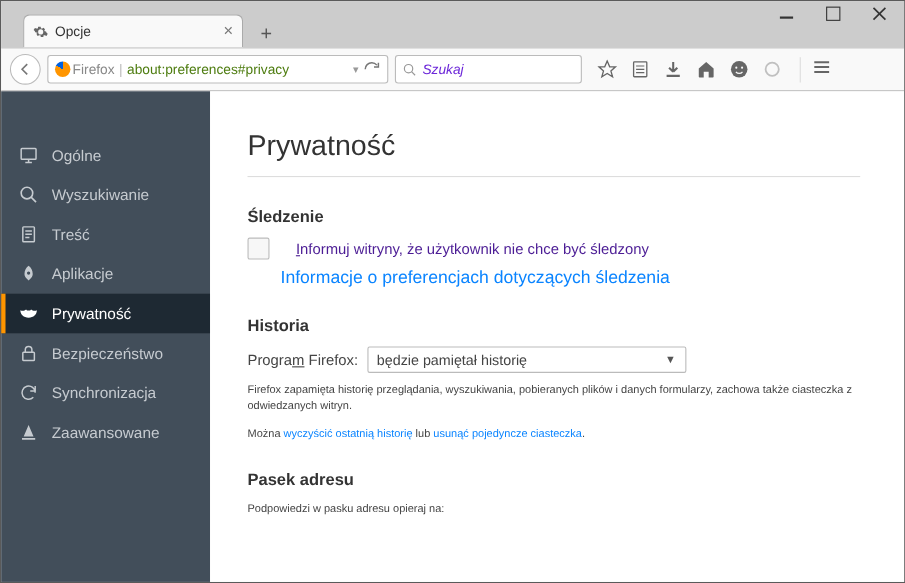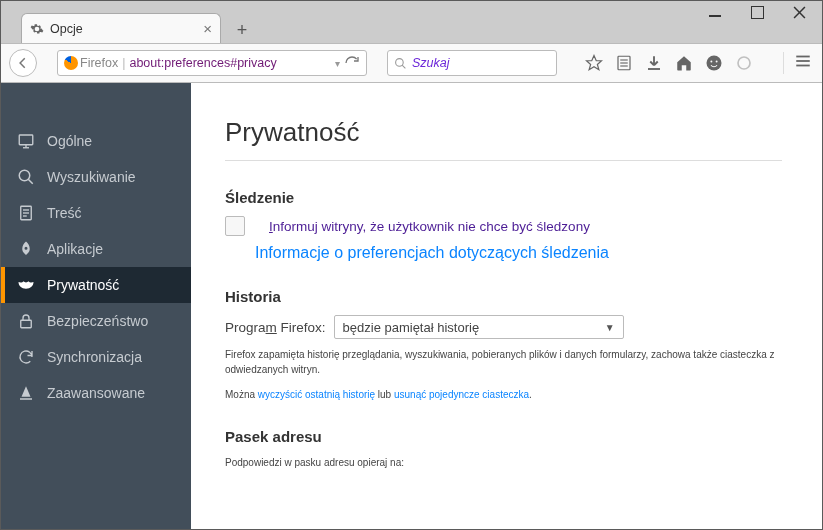--- a/index.html
+++ b/index.html
@@ -15,28 +15,28 @@
 
   
   .tabstrip { position:absolute; left:20px; bottom:0; display:flex; align-items:flex-end; height:32px;}
   .tab { background:#f9f9f9; border:1px solid #aaa; border-bottom:none; border-top-left-radius:6px; border-top-right-radius:6px; height:30px; width:200px; display:flex; align-items:center; padding:0 8px; font-size:12.5px; color:#333; gap:6px;}
   .tab .gear { width:14px; height:14px; color:#666; flex:0 0 auto;}
   .tab .label { flex:1;}
   .tab .close { color:#777; font-size:15px; line-height:1;}
   .newtab { width:26px; height:26px; margin-left:8px; display:flex; align-items:center; justify-content:center; color:#555; font-size:18px; border-radius:4px;}
 
   
-  .navbar { height:40px; background:#f9f9f9; border-top:1px solid #bbb; border-bottom:1px solid #bbb; display:flex; align-items:center; padding:0 8px; gap:20px;}
+  .navbar { height:40px; background:#f9f9f9; border-top:1px solid #bbb; border-bottom:1px solid #bbb; display:flex; align-items:center; padding:0 8px; gap:6px;}
   .round-btn { width:28px; height:28px; border:1px solid #bbb; border-radius:50%; display:flex; align-items:center; justify-content:center; color:#777; background:#fff;}
   .urlbar { flex:0 0 310px; height:26px; background:#fff; border:1px solid #bbb; border-radius:3px; display:flex; align-items:center; padding:0 6px; font-size:12.5px; gap:4px;}
   .urlbar .ff-identity { display:flex; align-items:center; gap:2px;}
   .ff-logo { width:14px; height:14px; border-radius:50%; background: conic-gradient(#ff9500 0deg 300deg, #0060df 300deg 360deg);}
   .ff-name { color:#888;}
   .url-sep { color:#bbb;}
-  .url-text { color:#701a75; flex:1;}
+  .url-text { color:#4d7c0f; flex:1;}
   .url-drop { color:#999; font-size:10px;}
   .url-reload { color:#777; width:16px; height:16px;}
   .searchbar { flex:0 0 170px; height:26px; background:#fff; border:1px solid #bbb; border-radius:3px; display:flex; align-items:center; padding:0 6px; font-size:12.5px; color:#6d28d9; gap:5px;}
   .searchbar .mag { width:13px; height:13px; color:#999;}
   .tool-icons { display:flex; align-items:center; gap:12px; margin-left:8px; color:#666;}
   .tool-icons > * { width:18px; height:18px; display:flex; align-items:center; justify-content:center;}
   .menu-btn { margin-left:10px; border-left:1px solid #ddd; padding-left:10px; color:#666;}
 
   
   .content { display:flex; height: calc(530px - 42px - 40px - 2px); }

